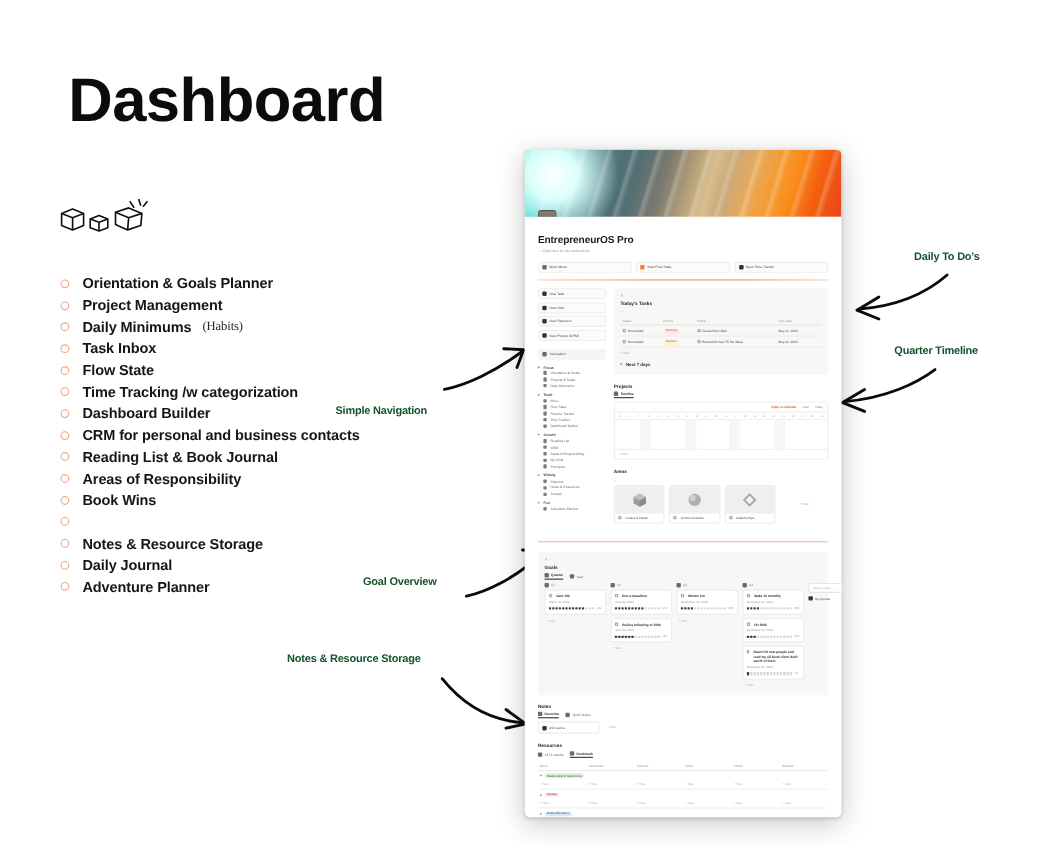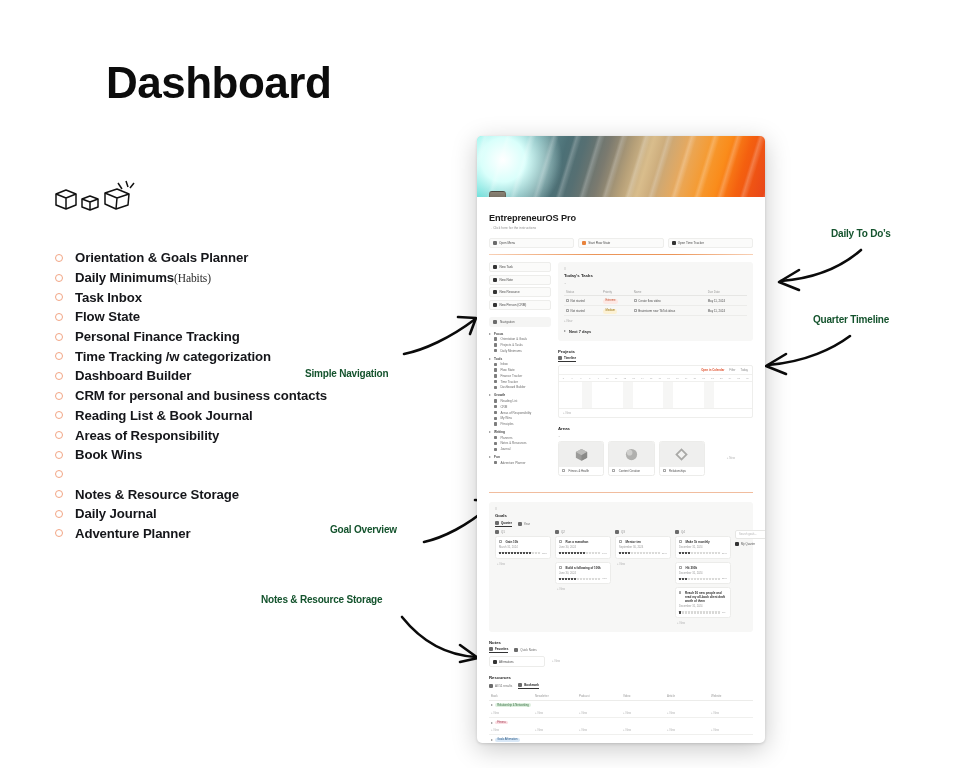--- a/index.html
+++ b/index.html
@@ -9,25 +9,24 @@
     color: #111111;
     position: relative;
     overflow: hidden;
   }
 
   
   #page-title {
     position: absolute;
     left: 62px;
     top: 58px;
-    font-size: 44px;
+    font-size: 56px;
     font-weight: 700;
     letter-spacing: -0.5px;
     color: #0c0c0c;
-    margin-left: 44px;
   }
 
   #content-overview-block {
     position: absolute;
     left: 45px;
     top: 180px;
     width: 400px;
   }
   .co-icons { height: 32px; position: relative; margin-left: 5px; }
   .co-heading {
@@ -60,21 +59,21 @@
     border: 1.7px solid #f2a584;
     border-radius: 50%;
     margin-right: 12px;
     flex: none;
   }
   .sublabel {
     font-family: "Liberation Serif", serif;
     font-weight: 400;
     font-size: 11.5px;
     color: #2a2a2a;
-    margin-left: 0;
+    margin-left: 10px;
   }
 
   
   .annotation {
     position: absolute;
     font-size: 10px;
     font-weight: 700;
     color: #14532d;
     letter-spacing: -0.2px;
     white-space: nowrap;
@@ -366,34 +365,34 @@
   </div>
 </div>
 
 <ul id="feature-list">
     <li>
       <span class="bullet-ring"></span>
       <span>Orientation &amp; Goals Planner</span>
     </li>
     <li>
       <span class="bullet-ring"></span>
+      <span>Project Management</span>
+    </li>
+    <li>
+      <span class="bullet-ring"></span>
       <span>Daily Minimums</span>
       <span class="sublabel">(Habits)</span>
     </li>
     <li>
       <span class="bullet-ring"></span>
       <span>Task Inbox</span>
     </li>
     <li>
       <span class="bullet-ring"></span>
       <span>Flow State</span>
-    </li>
-    <li>
-      <span class="bullet-ring"></span>
-      <span>Personal Finance Tracking</span>
     </li>
     <li>
       <span class="bullet-ring"></span>
       <span>Time Tracking /w categorization</span>
     </li>
     <li>
       <span class="bullet-ring"></span>
       <span>Dashboard Builder</span>
     </li>
     <li>

